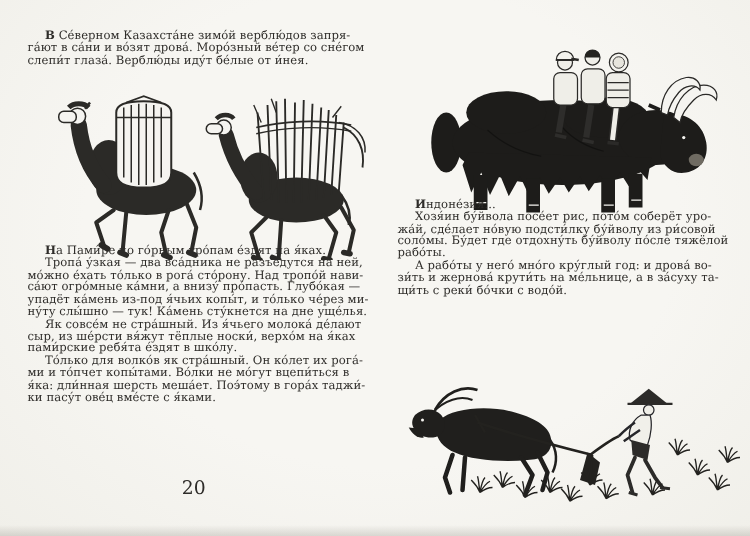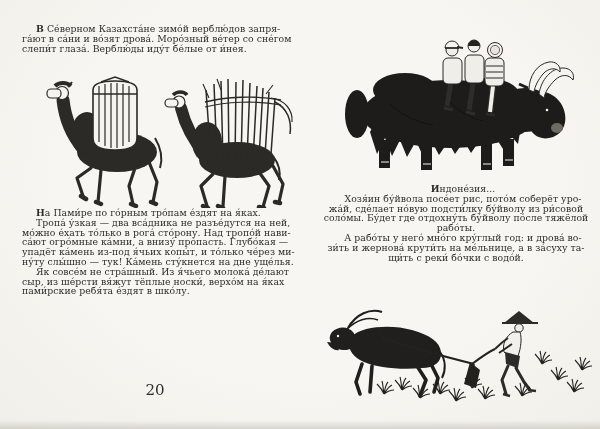--- a/index.html
+++ b/index.html
@@ -74,30 +74,34 @@
           <path stroke-width="1.1" d="M170,31 C190,26 220,24 246,29"></path>
           <path stroke-width="1.5" d="M240,26 C252,32 257,44 255,58"></path>
           <path stroke-width="1.2" d="M236,22 C250,24 258,34 257,46"></path>
         </g>
         <path d="M178,98 L166,110 L172,130 M190,100 L188,130 M224,96 L234,110 L228,131 M238,90 L248,108 L244,126" stroke="#2b2a27" stroke-width="3.2" fill="none" stroke-linecap="round" stroke-linejoin="round"></path>
         <path d="M168,130 l5,2 M183,130 l5,2 M224,131 l5,1 M240,126 l5,1" stroke="#2b2a27" stroke-width="4.5" fill="none" stroke-linecap="round"></path>
         <path d="M238,80 C244,88 246,96 244,104" stroke="#2b2a27" stroke-width="2" fill="none"></path>
       </g>
     </svg>
 
-    <div class="txt" style="left:22px;top:208px;width:282px;">
+    <div class="txt" style="left:22px;top:196px;width:282px;">
       <p class="para lead">На Пами́ре по го́рным тро́пам е́здят на я́ках.</p>
       <p class="para">Тропа́ у́зкая — два вса́дника не разъе́дутся на ней,
 мо́жно е́хать то́лько в рога́ сто́рону. Над тропо́й нави-
 са́ют огро́мные ка́мни, а внизу́ про́пасть. Глубо́кая —
 упадёт ка́мень из-под я́чьих копы́т, и то́лько че́рез ми-
 ну́ту слы́шно — тук! Ка́мень сту́кнется на дне уще́лья.</p>
       <p class="para">Як совсе́м не стра́шный. Из я́чьего молока́ де́лают
 сыр, из ше́рсти вя́жут тёплые носки́, верхо́м на я́ках
 пами́рские ребя́та е́здят в шко́лу.</p>
+      <p class="para">То́лько для волко́в як стра́шный. Он ко́лет их рога́-
+ми и то́пчет копы́тами. Во́лки не мо́гут вцепи́ться в
+я́ка: дли́нная шерсть меша́ет. Поэ́тому в гора́х таджи́-
+ки пасу́т ове́ц вме́сте с я́ками.</p>
     </div>
 
     <div class="page-number">20</div>
   </div>
 
   <div>
 
     <svg class="illu" style="left:335px;top:22px;" width="255" height="150" viewBox="0 0 255 150" aria-hidden="true">
       <g>
         <ellipse cx="22" cy="92" rx="12" ry="24" fill="#1d1c1a"></ellipse>
@@ -141,21 +145,21 @@
         <path d="M158,64 L155,90" stroke="#2b2a28" stroke-width="6.5"></path>
         <path d="M158,64 L155,90" stroke="#efeee8" stroke-width="4"></path>
         <path d="M151,92 l9,1" stroke="#2b2a28" stroke-width="3"></path>
         <rect x="150" y="36" width="19" height="28" rx="5" fill="#efeee8" stroke="#2b2a28"></rect>
         <path d="M151,44 h17 M151,50 h17 M151,56 h17" stroke="#2b2a28" stroke-width="1"></path>
         <circle cx="160" cy="28" r="7.5" fill="#f4f3ee" stroke="#2b2a28"></circle>
         <circle cx="160" cy="28" r="4.6" fill="#e7e5dd" stroke="#2b2a28" stroke-width="0.7"></circle>
       </g>
     </svg>
 
-    <div class="txt" style="left:318px;top:184px;width:276px;text-align:center;">
+    <div class="txt" style="left:318px;top:159px;width:276px;">
       <p class="para lead">Индоне́зия...</p>
       <p class="para">Хозя́ин бу́йвола посе́ет рис, пото́м соберёт уро-
 жа́й, сде́лает но́вую подсти́лку бу́йволу из ри́совой
 соло́мы. Бу́дет где отдохну́ть бу́йволу по́сле тяжёлой
 рабо́ты.</p>
       <p class="para">А рабо́ты у него́ мно́го кру́глый год: и дрова́ во-
 зи́ть и жернова́ крути́ть на ме́льнице, а в за́суху та-
 щи́ть с реки́ бо́чки с водо́й.</p>
     </div>
 

